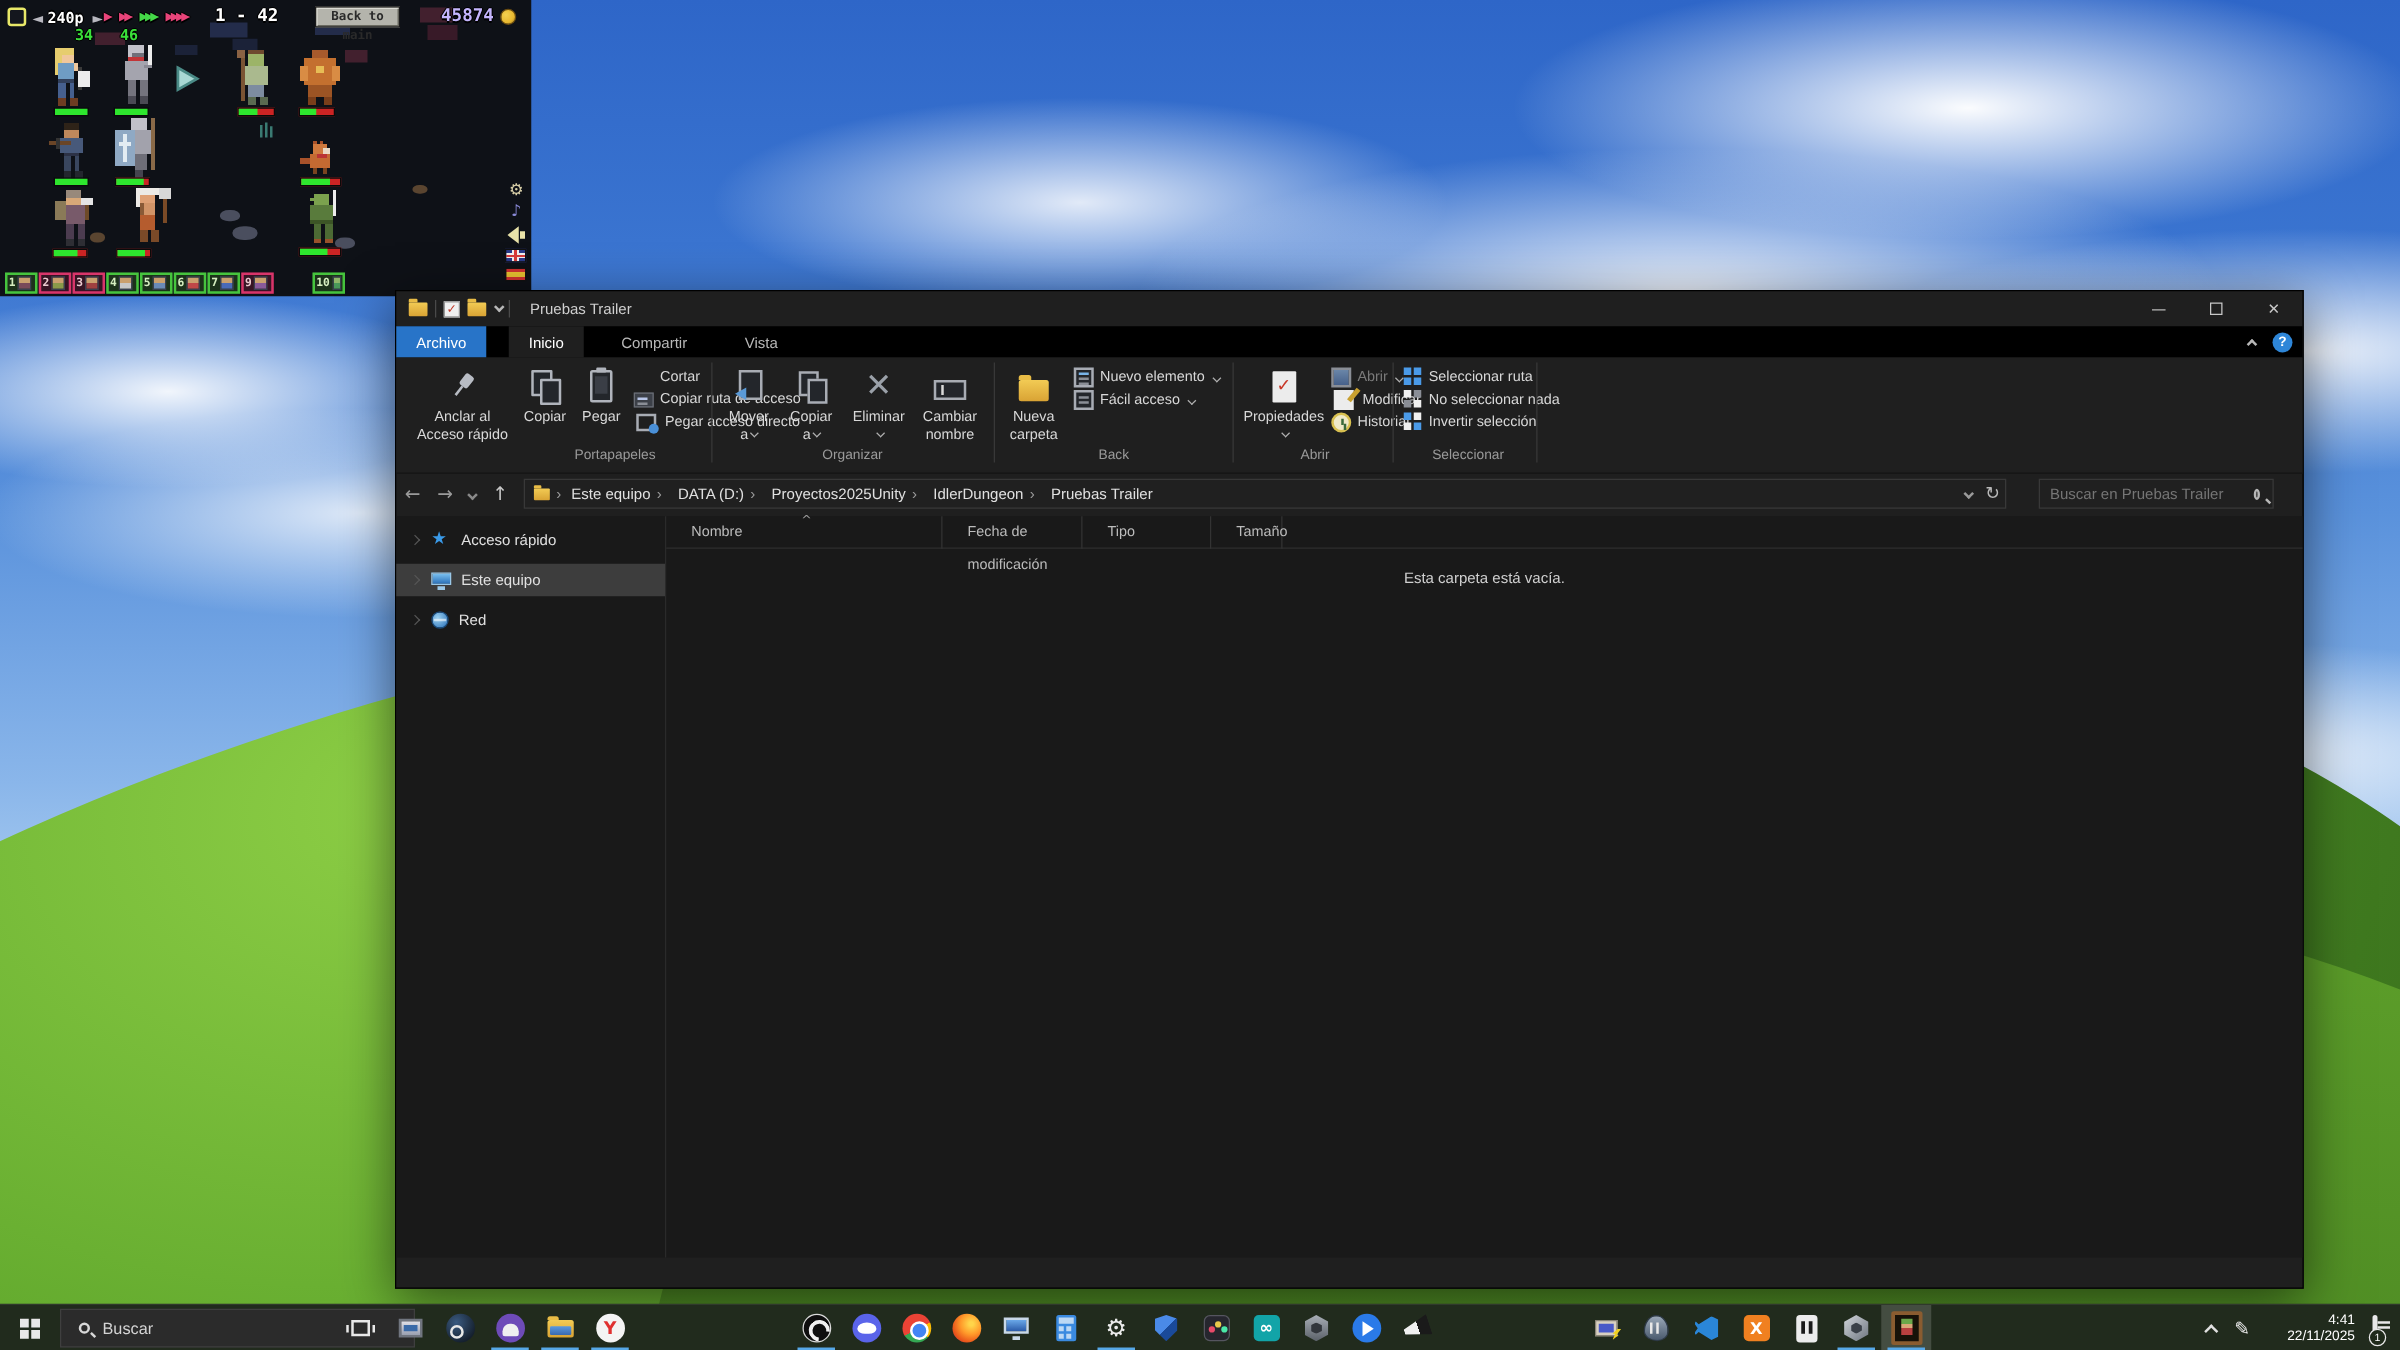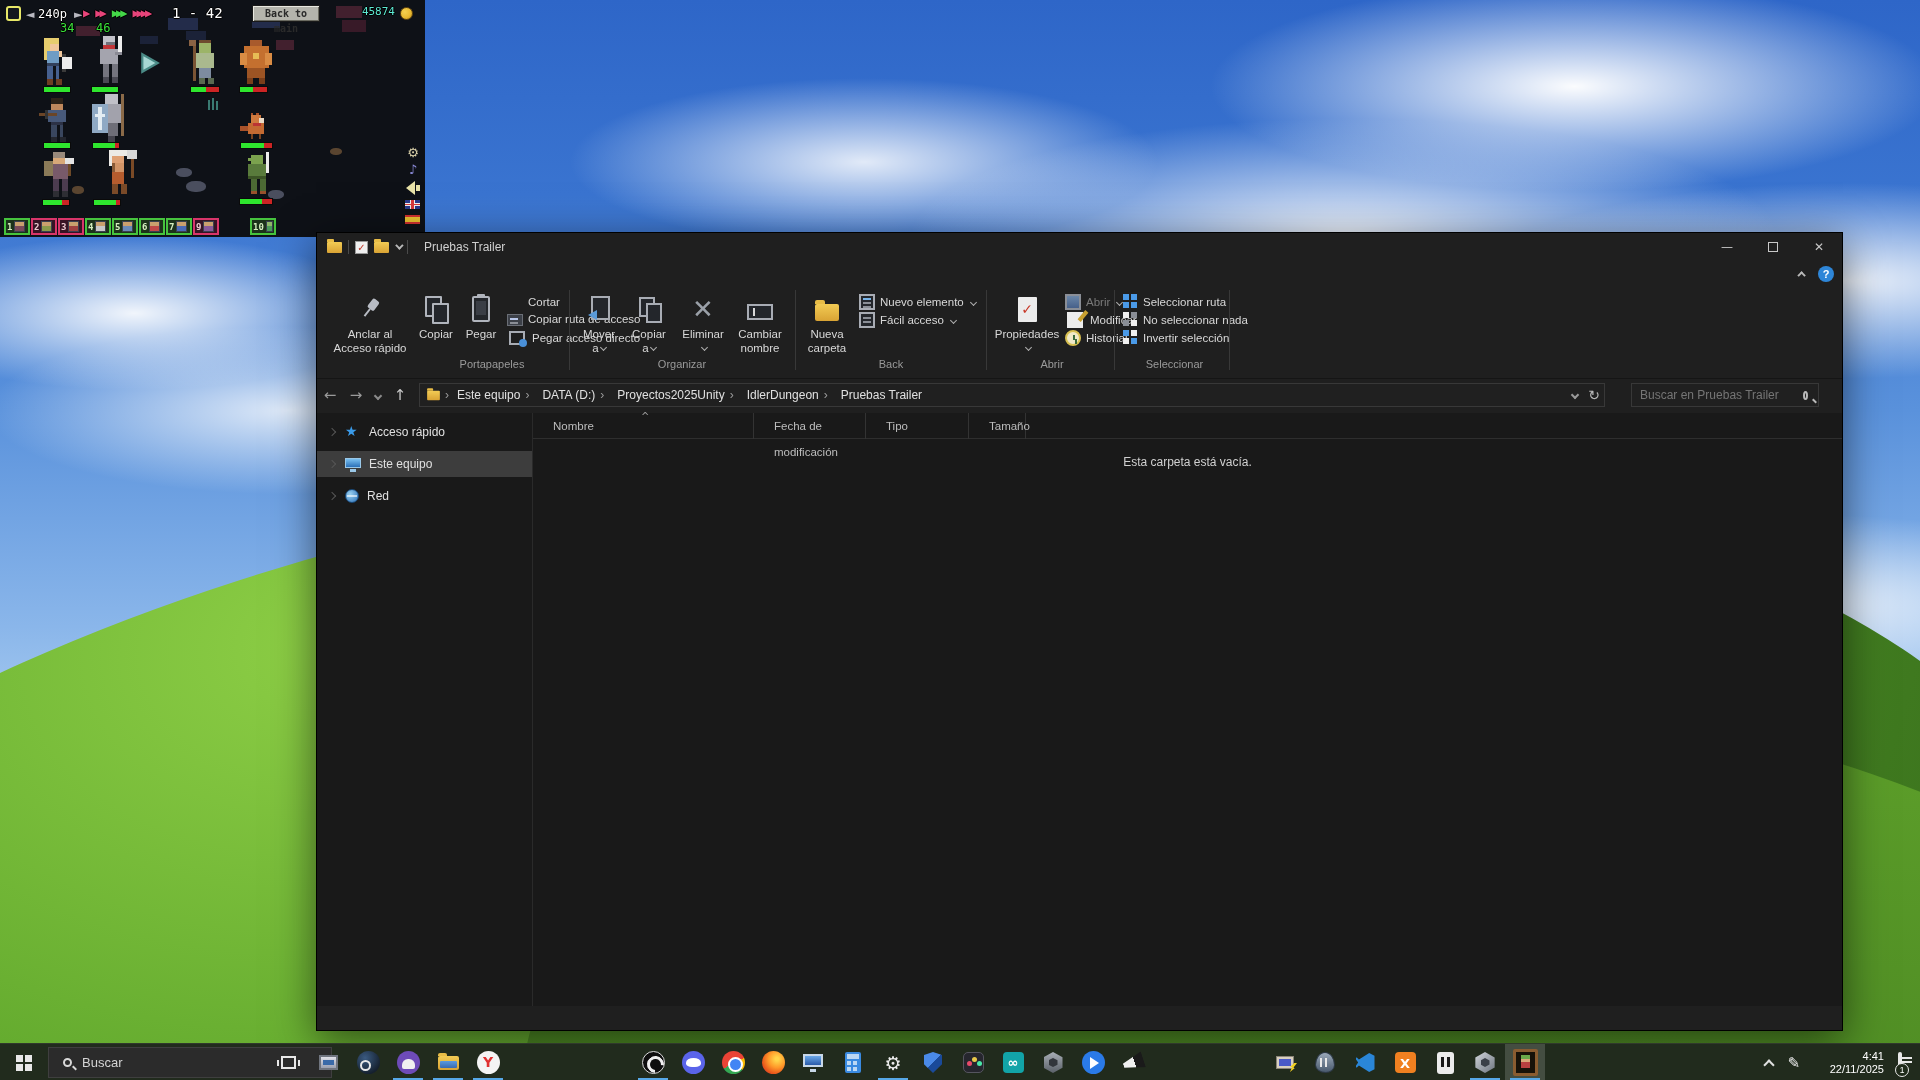--- a/index.html
+++ b/index.html
@@ -28,21 +28,21 @@
   
   #game{position:absolute;left:0;top:0;width:425px;height:237px;background:#0e1117;overflow:hidden}
   .patch{position:absolute}
   .p-navy{background:#232c4a}.p-navy2{background:#1b2238}.p-maroon{background:#42202e}.p-maroon2{background:#381a28}
   .rock{position:absolute;background:#4a4e5e;border-radius:45%}
   .rock.brown{background:#5a4530}
   .grass{position:absolute;width:14px;height:12px;background:
     linear-gradient(#3a7a72,#3a7a72) 2px 2px/2px 10px no-repeat,
     linear-gradient(#3a7a72,#3a7a72) 6px 0/2px 12px no-repeat,
     linear-gradient(#3a7a72,#3a7a72) 10px 3px/2px 9px no-repeat}
-  .px{font-family:"DejaVu Sans Mono",monospace;font-weight:normal;
+  .px{font-family:"DejaVu Sans Mono",monospace;font-weight:bold;
     text-shadow:1px 0 #000,-1px 0 #000,0 1px #000,0 -1px #000}
   #fsbtn{left:6px;top:6px;width:15px;height:15px;border:2px solid #e8e868;border-radius:3px;background:#14171e}
   .resarrow{color:#b8b8c0;font-size:11px}
   .speed{font-size:12px;letter-spacing:-3px;margin-right:8px}
   .speed.pink{color:#e8447a}.speed.green{color:#44d848}
   .green-num{color:#3ae03a;font-size:12px}
   #backbtn{left:252px;top:5px;width:68px;height:17px;background:#b4b4ac;border:1px solid #1a1a1a;
     box-shadow:inset 1px 1px 0 #e8e8e0,inset -1px -1px 0 #6a6a60;color:#2a2a2a;
     font-family:"DejaVu Sans Mono",monospace;font-weight:bold;font-size:10px;text-align:center;line-height:15px}
   #coin{left:400px;top:7px;width:13px;height:13px;border-radius:50%;background:radial-gradient(circle at 35% 35%,#f4d050,#e8b830 60%,#a07818);border:1px solid #6a4c10}
@@ -312,21 +312,21 @@
   <div class="abs" style="left:83px;top:6px;display:flex">
 
   <span class="speed px glyph pink"><i style="font-style:normal">▶</i></span>
       <span class="speed px glyph pink"><i style="font-style:normal">▶▶</i></span>
       <span class="speed px glyph green"><i style="font-style:normal">▶▶▶</i></span>
       <span class="speed px glyph pink"><i style="font-style:normal">▶▶▶▶</i></span>
     </div>
   <span class="abs px green-num" style="left:96px;top:21px">46</span>
   <span class="abs px" style="left:172px;top:5px;color:#fff;font-size:14px">1 - 42</span>
   <div id="backbtn" class="abs">Back to main</div>
-  <span class="abs px" style="right:30px;top:5px;color:#5eead4;font-size:11px">45874</span>
+  <span class="abs px" style="right:30px;top:5px;color:#c4b5fd;font-size:14px">45874</span>
   <div id="coin" class="abs"></div>
 
   <div class="unit" style="left:34px;top:38px">
     <svg width="38" height="50" viewBox="0 0 12 16" shape-rendering="crispEdges">
         <rect x="9" y="5" width="1" height="6" fill="#3a3a3a"></rect>
         <rect x="9" y="6" width="3" height="4" fill="#ececec"></rect>
         <rect x="3" y="0" width="5" height="2" fill="#e6cd6e"></rect>
         <rect x="3" y="2" width="2" height="5" fill="#e6cd6e"></rect>
         <rect x="5" y="2" width="3" height="2" fill="#f0c79c"></rect>
         <rect x="4" y="4" width="4" height="4" fill="#6f9cc4"></rect>
@@ -557,20 +557,26 @@
     </div>
     <div class="wbtns">
       <span class="wbtn glyph">—</span>
       <span class="wbtn">
           <span class="sq"></span>
         </span>
       <span class="wbtn glyph">✕</span>
     </div>
   </div>
 
+  <div class="tabs">
+    <span class="tab file">Archivo</span>
+    <span class="tab sel" style="margin-left:18px">Inicio</span>
+    <span class="tab" style="margin-left:14px">Compartir</span>
+    <span class="tab" style="margin-left:14px">Vista</span>
+  </div>
   <div class="tabright">
     <span class="chv" style="transform:rotate(-135deg) translateY(-2px)"></span>
     <span class="helpq">?</span>
   </div>
 
   <div class="ribbon">
 
     <div class="rb-big" style="left:10px;width:86px">
       <span class="ibox">
           <span class="ic-pin"></span>

